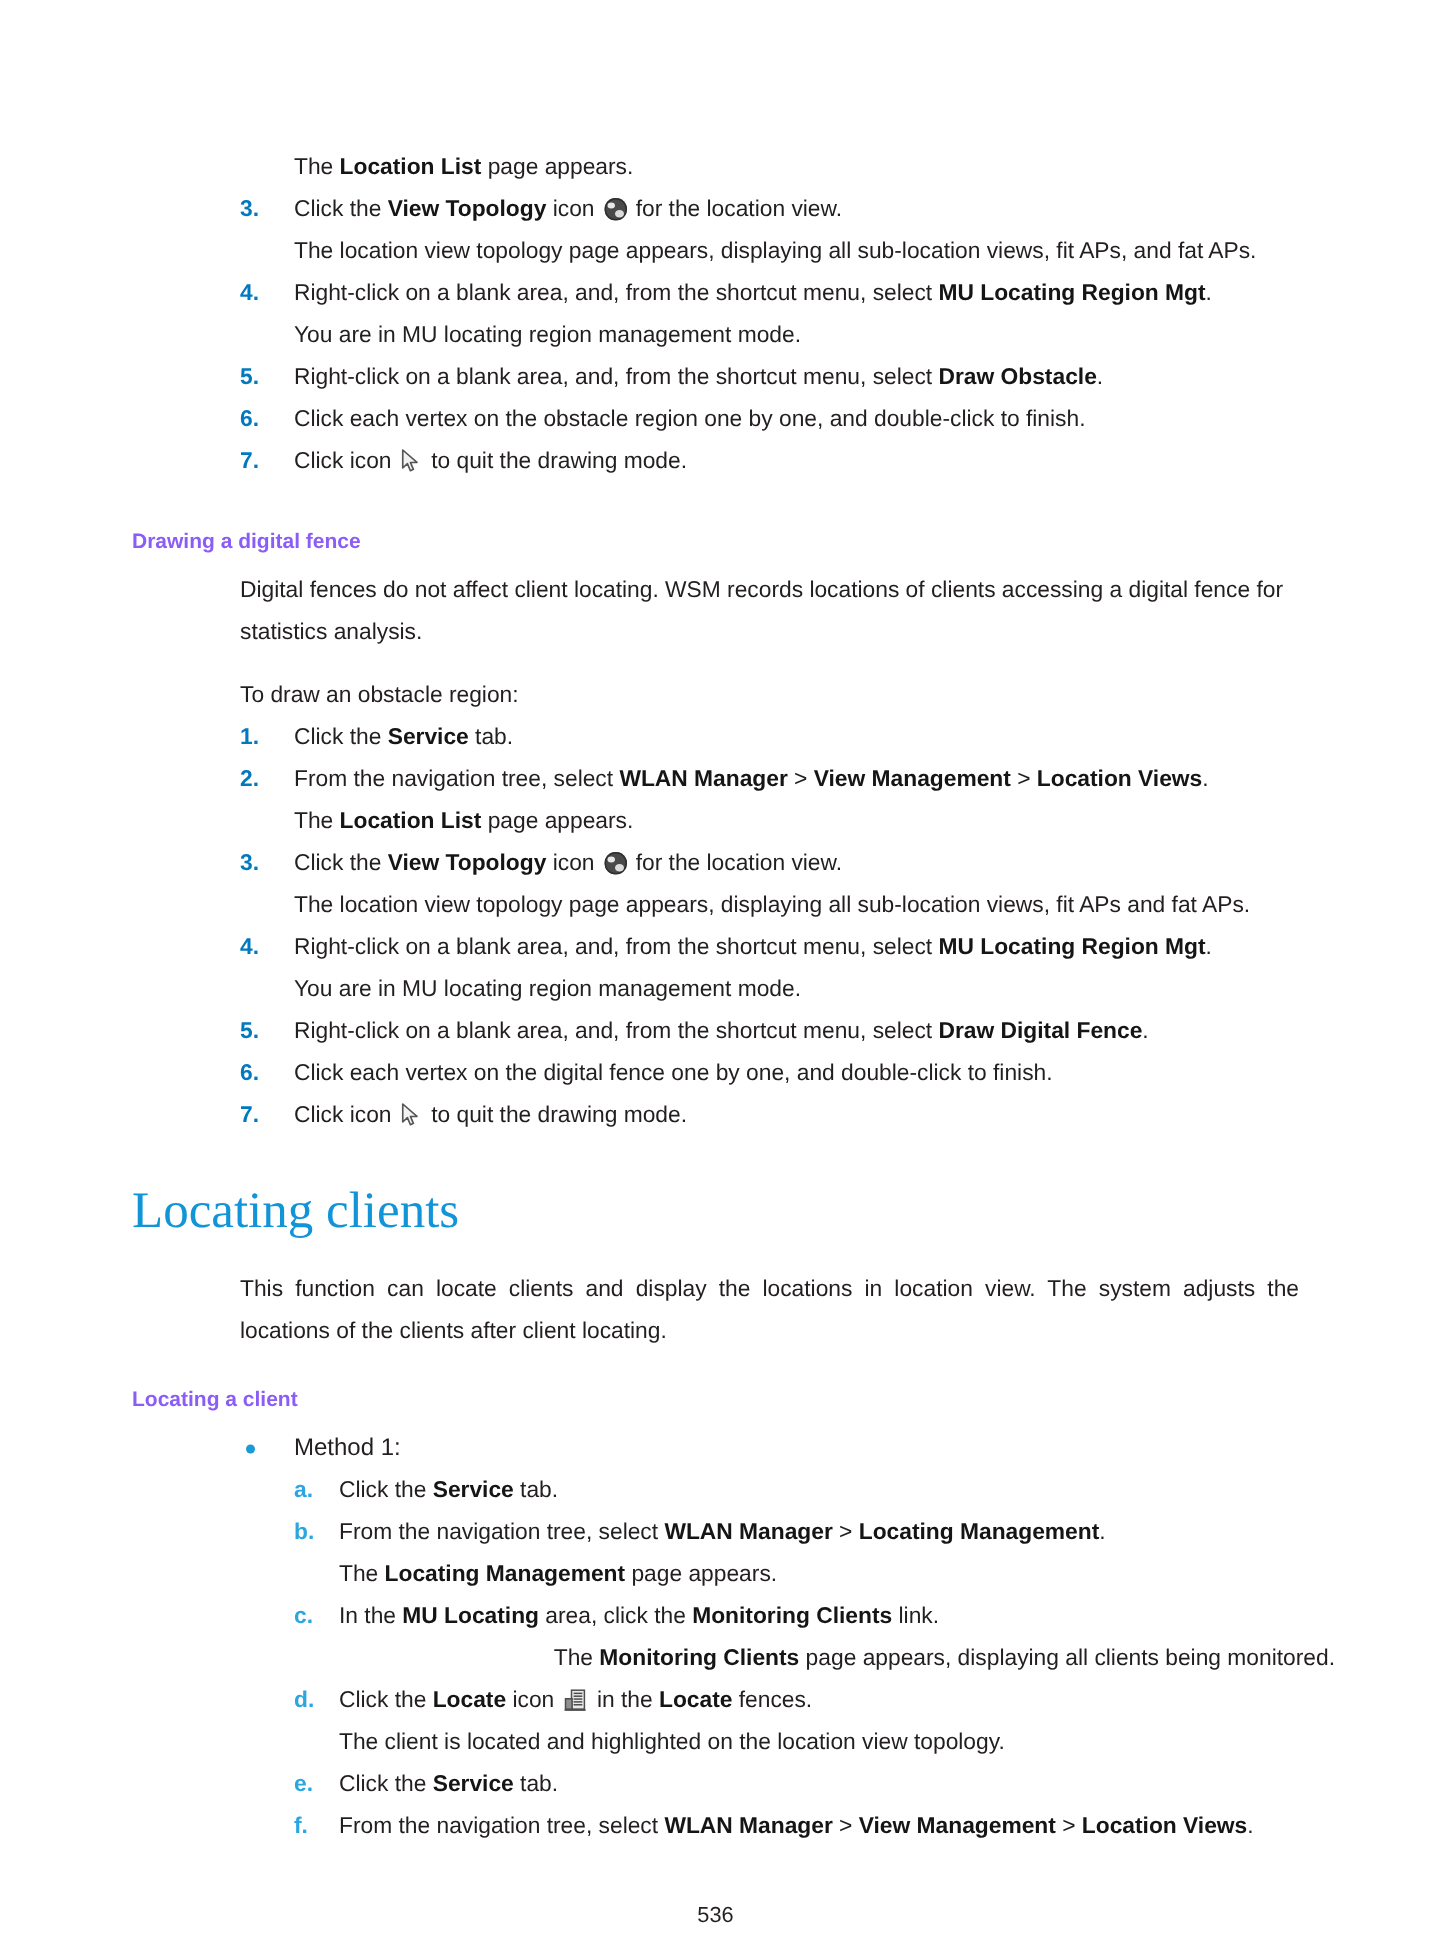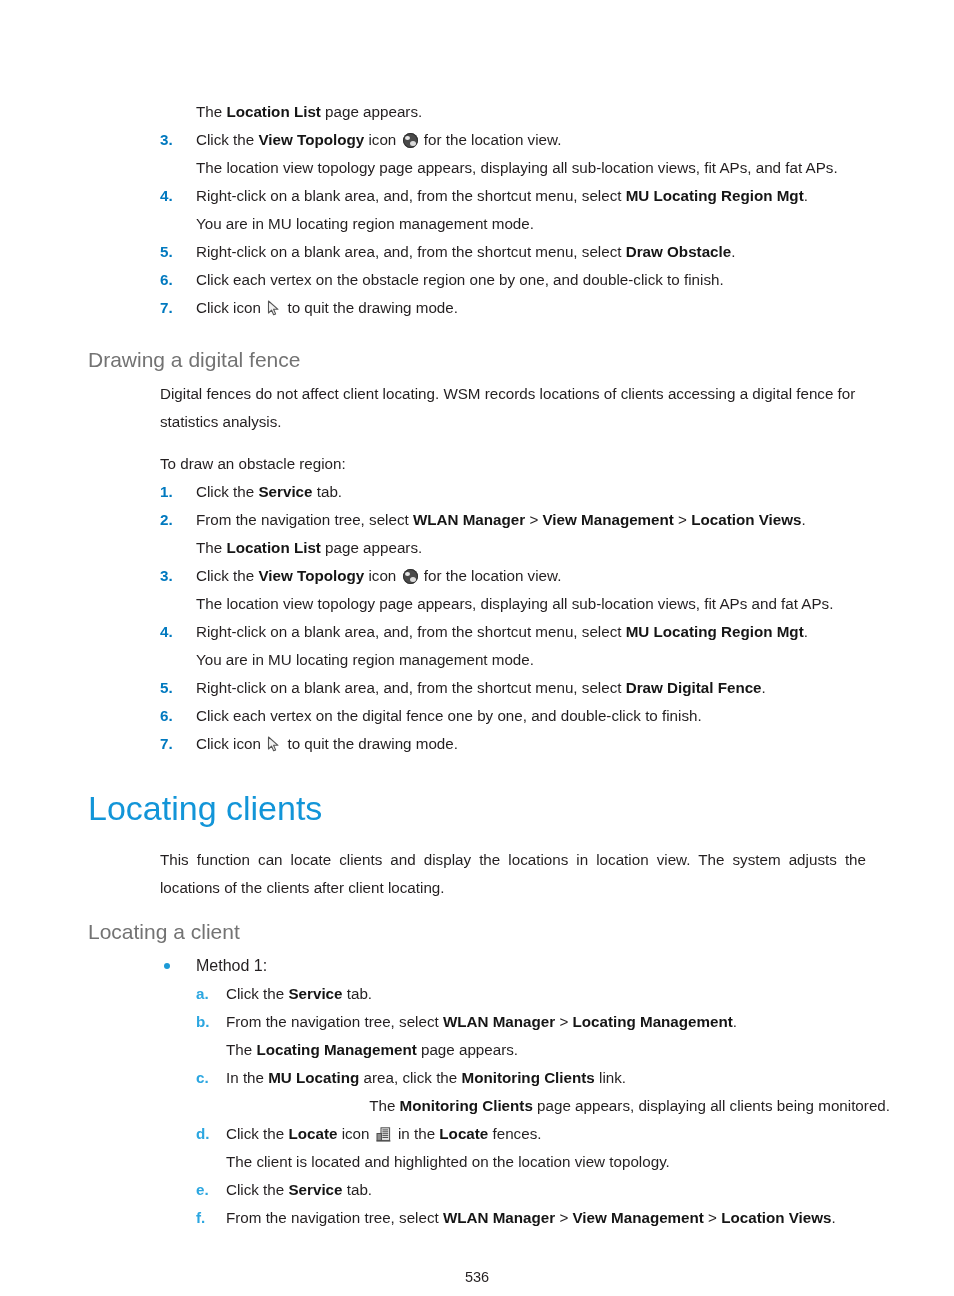--- a/index.html
+++ b/index.html
@@ -39,23 +39,23 @@
   h1.sec-title {
     margin: 0;
     font-size: 34px;
     font-weight: normal;
     color: #1295d8;
     letter-spacing: 0px;
     line-height: 40px;
   }
   h2.sub-title {
     margin: 0;
-    font-size: 21px;
-    font-weight: normal;
-    color: #737373;
+    font-size: 14px;
+    font-weight: bold;
+    color: #8b5cf6;
     line-height: 24px;
   }
 
   
   .step {
     position: relative;
     margin-left: 160px;
     margin-right: 64px;
     padding-left: 36px;
     font-size: 15.2px;
@@ -237,21 +237,21 @@
   </div>
 
   <div class="step">
     <span class="marker">7.</span>
     <span>Click icon </span><svg class="icon-inline icon-cursor" viewBox="0 0 14 17">
         <path d="M1.5 1 L1.5 13 L4.6 10.1 L6.6 14.8 L8.6 13.9 L6.6 9.3 L11 9.3 Z" fill="#f2f2f2" stroke="#555" stroke-width="1.1" stroke-linejoin="round"></path>
       </svg><span> to quit the drawing mode.</span>
   </div>
 
   <div style="height:30px"></div>
-  <h1 class="sec-title" style="margin-left:88px;">Locating clients</h1>
+  <h1 class="sec-title" style="margin-left:88px;font-family:Liberation Serif, serif;">Locating clients</h1>
   <div style="height:18px"></div>
 
   <div class="body-text para para-just">This function can locate clients and display the locations in location view. The system adjusts the locations of the clients after client locating.</div>
 
   <div style="height:18px"></div>
   <h2 class="sub-title" style="margin-left:88px;">Locating a client</h2>
   <div style="height:8px"></div>
 
   <div class="bullet">
     <span class="dot"></span>

